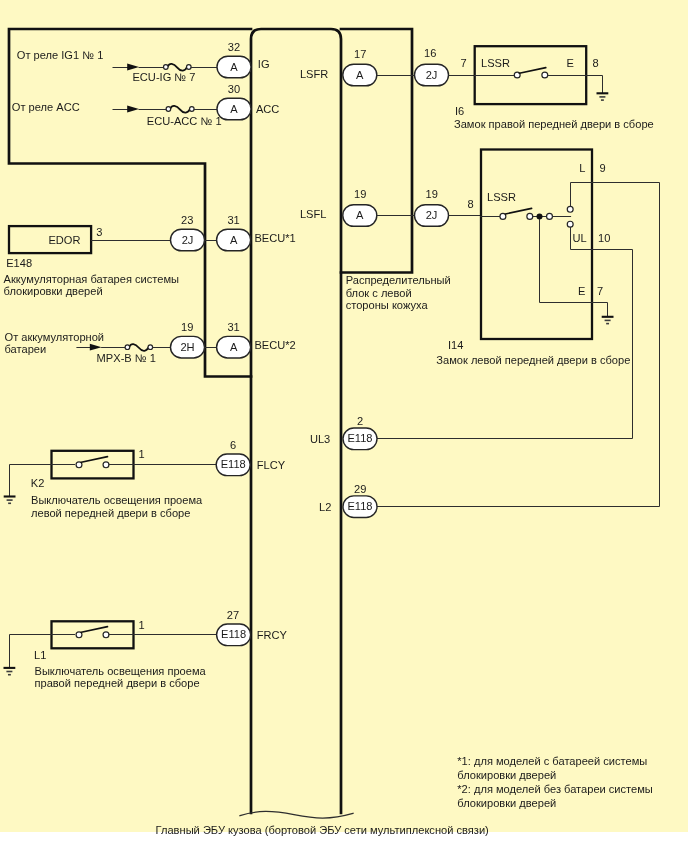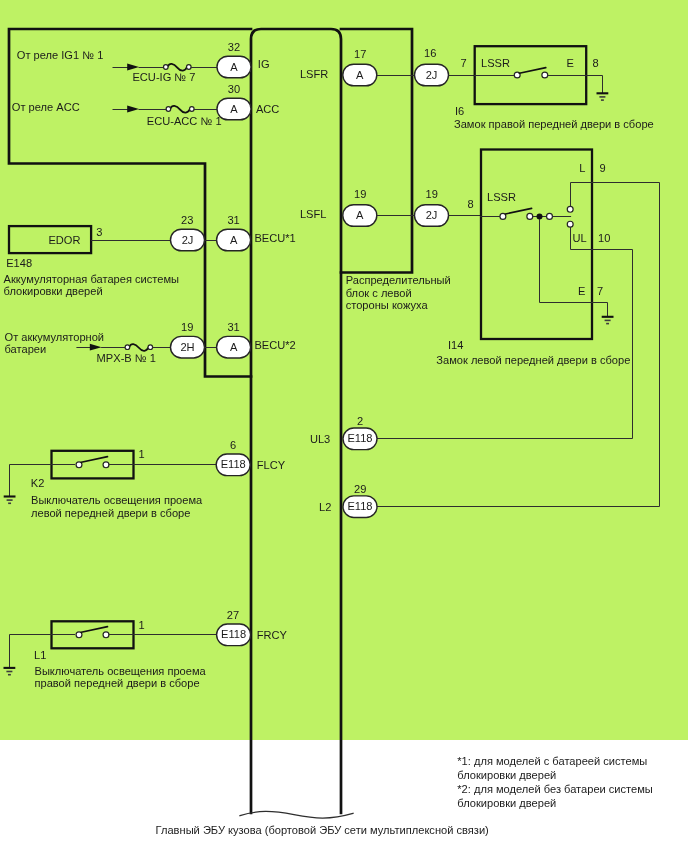--- a/index.html
+++ b/index.html
@@ -1,19 +1,19 @@
 <!DOCTYPE html>
 <html><head>
 <meta charset="utf-8">
 <title>Wiring Diagram</title>
 <style>
   html,body{margin:0;padding:0;background:#ffffff;}
   body{width:688px;height:852px;overflow:hidden;
        font-family:"Liberation Sans",sans-serif;}
-  #root{position:relative;width:688px;height:740px;background:#bef264;}
+  #root{position:relative;width:688px;height:832px;background:#fef9c3;}
   svg#sheet{position:absolute;left:0;top:0;width:688px;height:852px;display:block;}
   text{font-family:"Liberation Sans",sans-serif;fill:#1b1b1b;font-size:11.1px;white-space:pre;}
   .thick{fill:none;stroke:#111;stroke-width:2.7;stroke-linecap:square;stroke-linejoin:miter;}
   .box{fill:none;stroke:#111;stroke-width:2.3;stroke-linejoin:miter;}
   .thin{fill:none;stroke:#2e2e2e;stroke-width:1.0;stroke-linecap:square;stroke-linejoin:miter;}
   .oval{fill:#fff;stroke:#252525;stroke-width:1.4;}
   .node{fill:#fff;stroke:#252525;stroke-width:1.2;}
   .swarm{fill:none;stroke:#111;stroke-width:1.65;stroke-linecap:round;}
   .dot{fill:#111;stroke:none;}
   .gnd{fill:none;stroke:#111;stroke-width:2.1;stroke-linecap:butt;}

